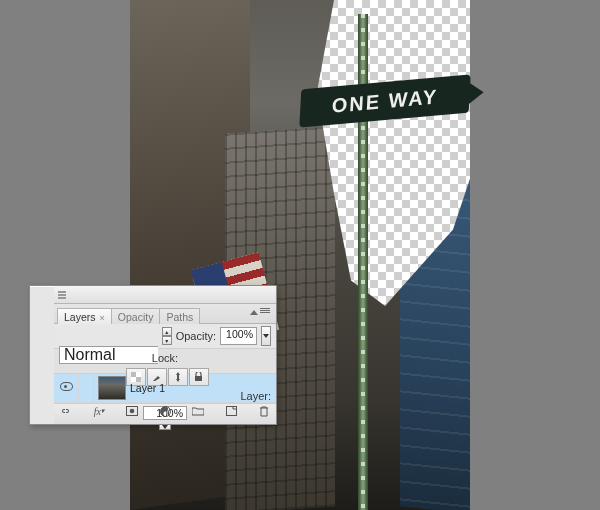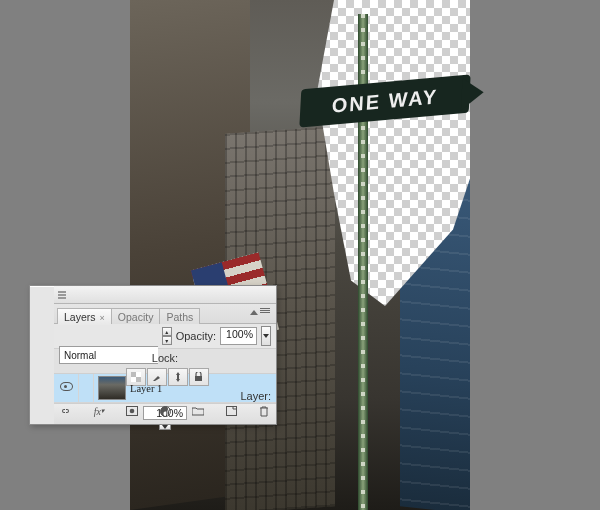--- a/index.html
+++ b/index.html
@@ -107,40 +107,39 @@
   .row {
     display:flex; align-items:center; gap:4px;
     padding: 3px 5px; height:18px;
     border-bottom:1px solid #cfcfcf;
     background:#e7e7e7;
   }
   .select {
     flex: 0 0 90px; height:16px;
     border:1px solid #9c9c9c; border-right:none;
     background:#fff;
-    font-size:10px; padding:0 4px;
+    font-size:16px; padding:0 4px;
     display:flex; align-items:center;margin-top:38px;
   }
   .stepper { width:12px;height:18px;display:flex;flex-direction:column;}
   .stepper div{flex:1;background:linear-gradient(#fdfdfd,#dedede);border:1px solid #8a8a8a;display:flex;align-items:center;justify-content:center;font-size:6px;color:#333;}
   .lbl { font-size:11px; color:#333; }
   .pctbox {
     width:36px;height:16px;border:1px solid #9c9c9c;background:#fff;
     font-size:10.5px; display:flex;align-items:flex-start;justify-content:flex-end;padding:0 3px;
   }
   .pctbtn { width:10px;height:18px;background:linear-gradient(#fdfdfd,#dedede);border:1px solid #8a8a8a;display:flex;align-items:center;justify-content:center;}
   .pctbtn::after{content:"";border-left:3px solid transparent;border-right:3px solid transparent;border-top:4px solid #333;}
   .lockrow { background:#e1e1e1;flex-direction:column; }
   .lockicons { margin-left:4px; display:flex; gap:1px; }
   .lockbtn { width:18px;height:16px;border:1px solid #a8a8a8;background:linear-gradient(#f6f6f6,#e3e3e3);display:flex;align-items:center;justify-content:center;font-size:9px;color:#555;}
   .layers { background:#fff; max-height:62px; overflow:hidden; }
   .layer {
     display:flex; align-items:center; height:28px;
     border-bottom:1px solid #d5d5d5;
-    font-family:Liberation Serif, serif;
   }
   .layer.sel { background:#bfe0f7; }
   .viscol { width:24px;height:100%;display:flex;align-items:center;justify-content:center;border-right:1px solid #d5d5d5;}
   .linkcol { width:14px;height:100%;border-right:1px solid #d5d5d5;}
   .thumb { width:26px;height:22px;margin:0 4px;border:1px solid #888;background:#ddd;position:relative;overflow:hidden;}
   .thumb.bg{background:repeating-conic-gradient(#d8d8d8 0% 25%, #fff 0% 50%) 0 0/8px 8px;}
   .thumb.bg::after{content:"";position:absolute;left:0;top:0;width:60%;height:100%;background:linear-gradient(180deg,#6a6a64,#2f2c26);}
   .thumb.img{background:linear-gradient(180deg,#3a5a7a 0%,#6a6a64 35%,#2f2c26 100%);}
   .layer .lname { font-size:10.5px; }
   .layer .lname.italic { font-style: italic; }

